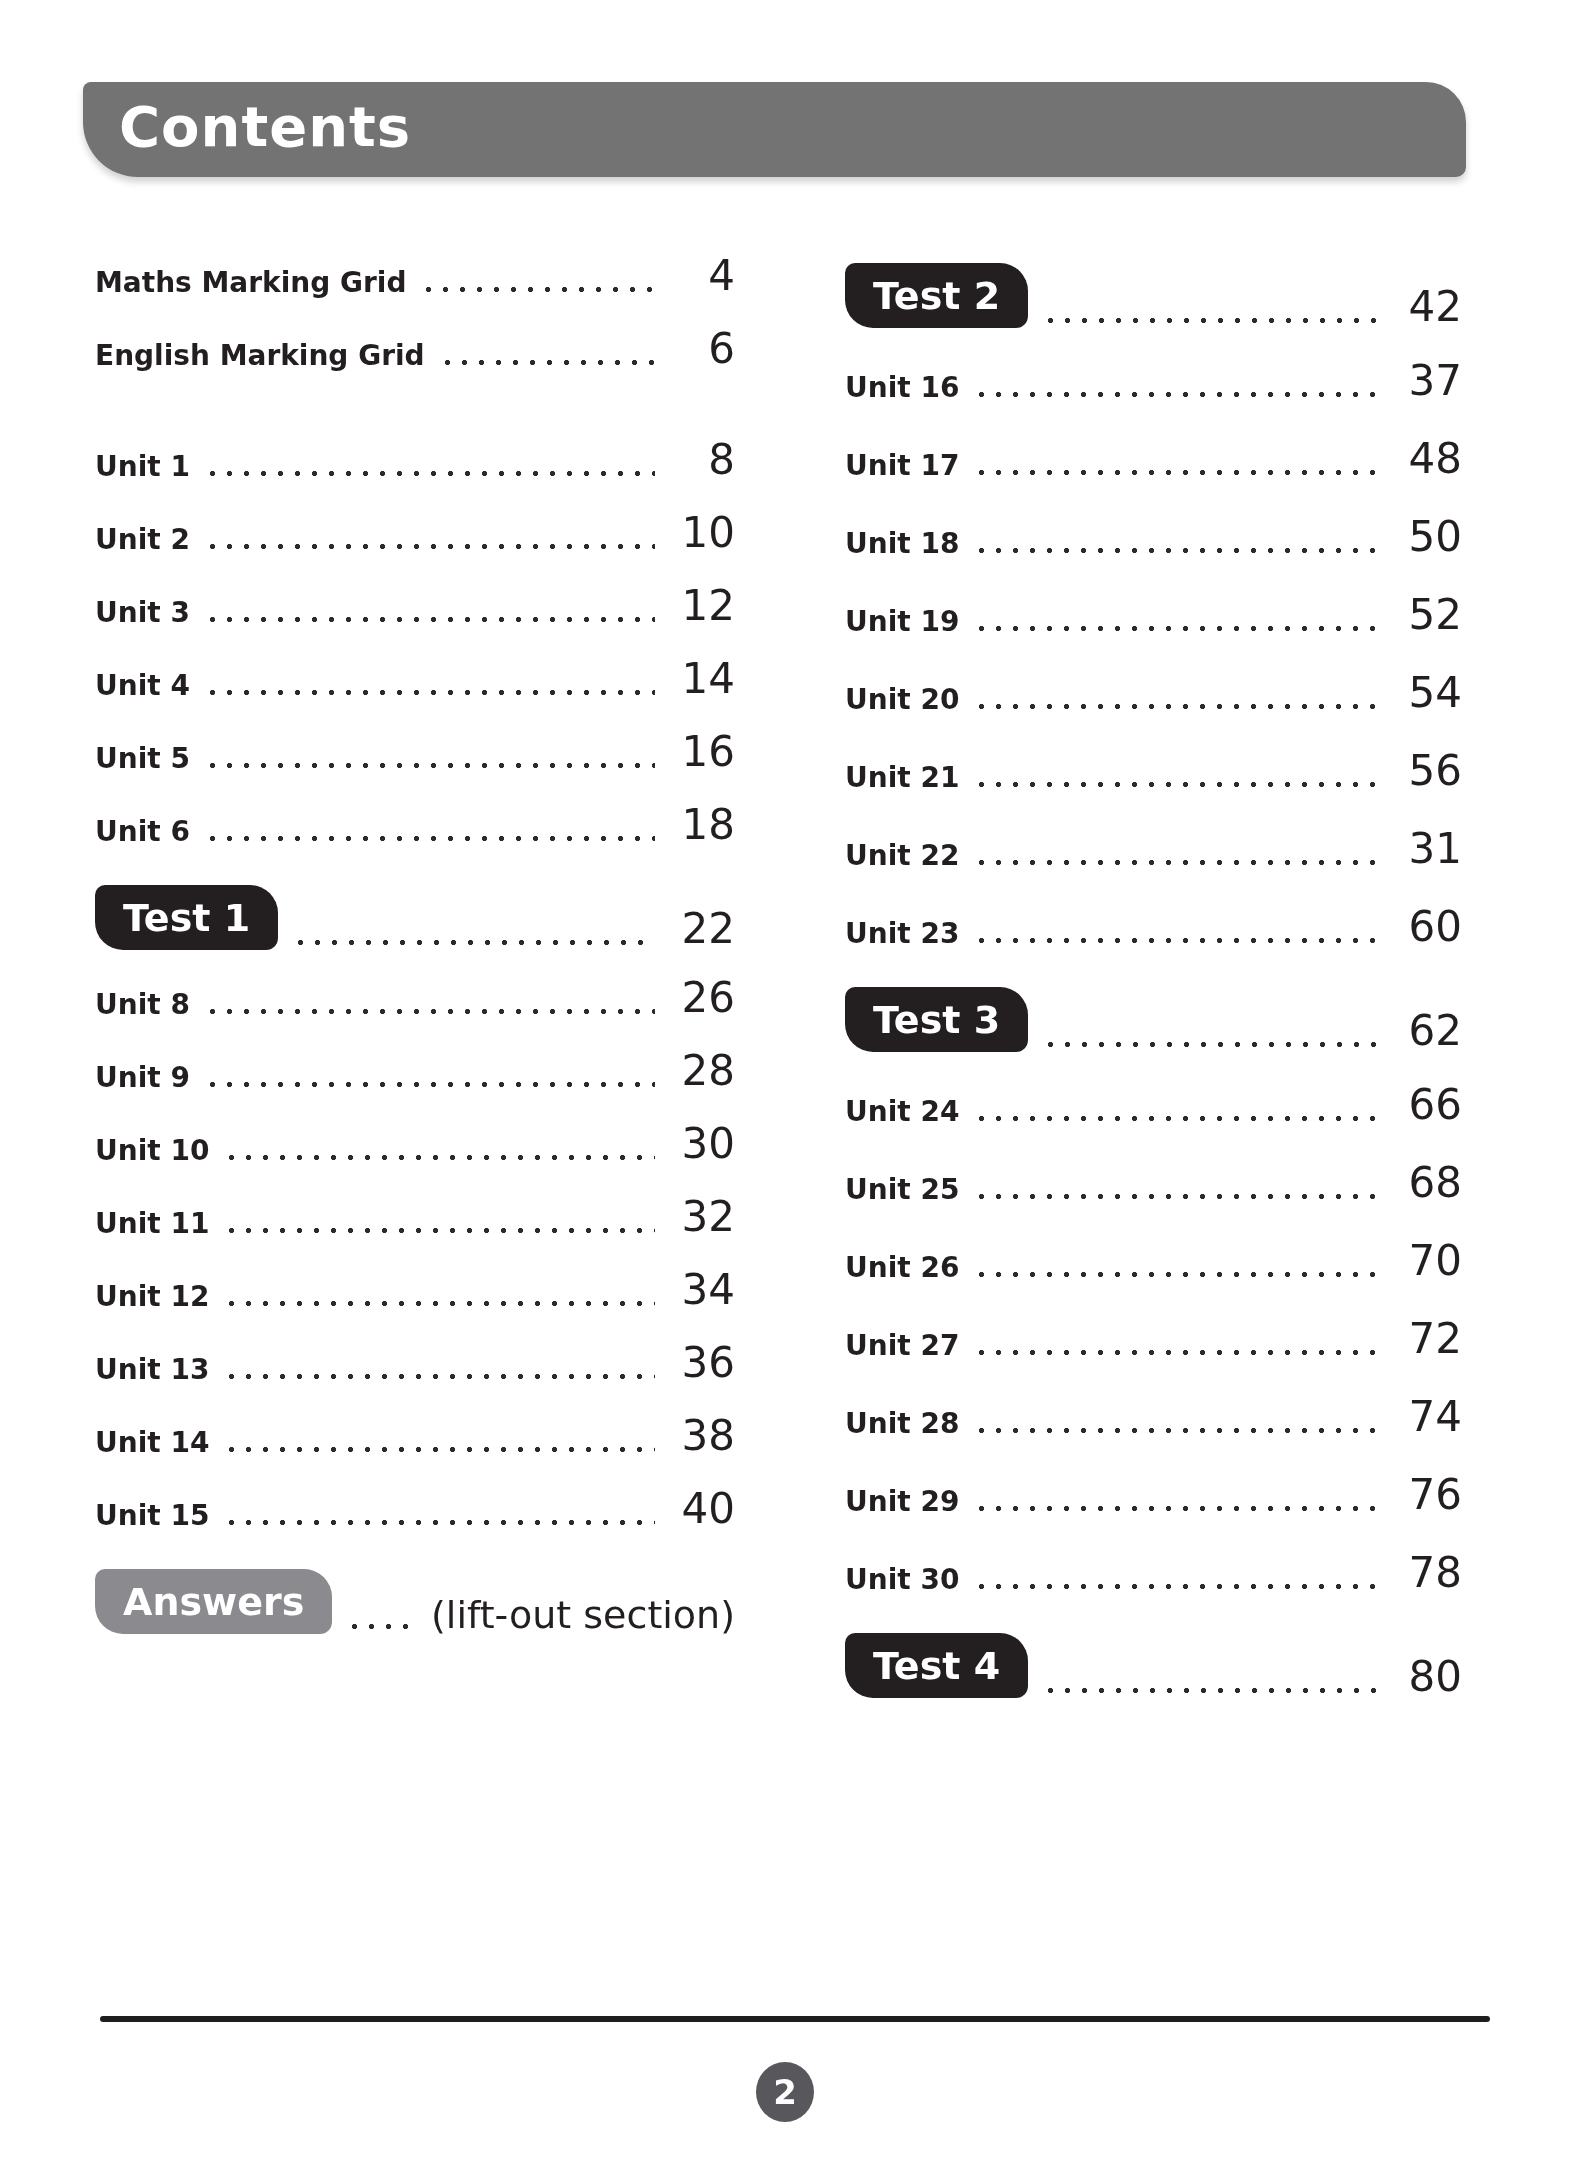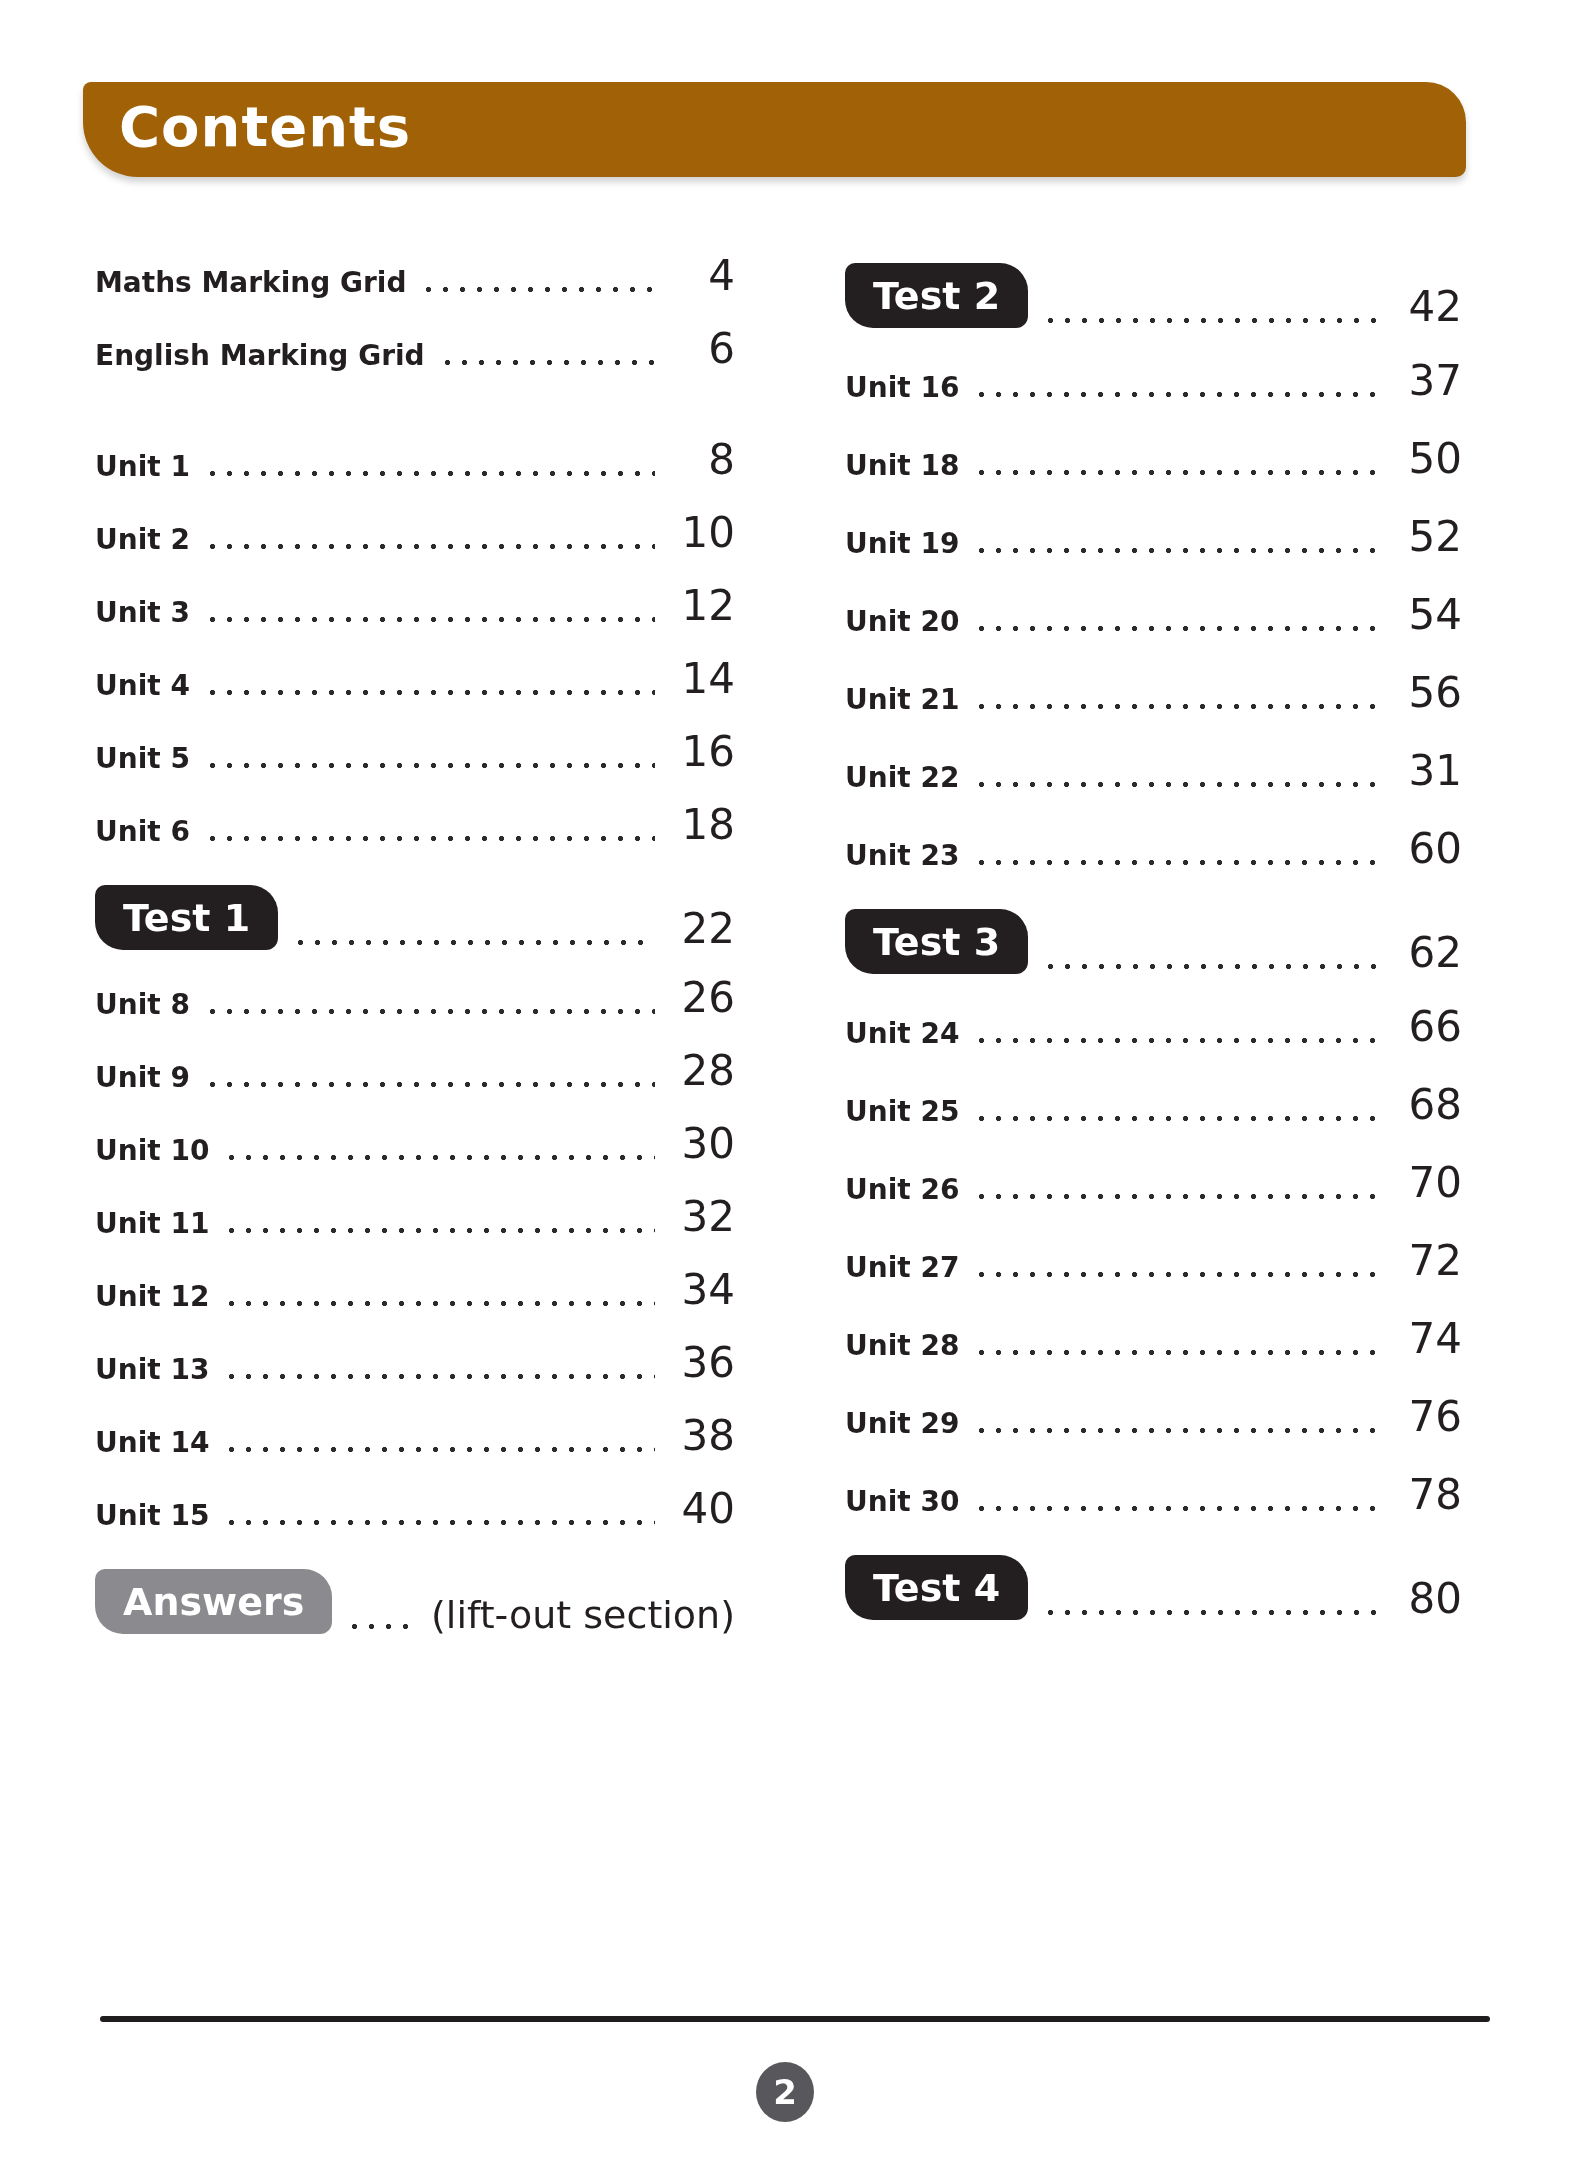--- a/index.html
+++ b/index.html
@@ -9,21 +9,21 @@
     background:#ffffff;
     font-family:"DejaVu Sans", sans-serif;
     color:#231f20;
     overflow:hidden;
   }
   
   .header-bar{
     position:absolute;
     left:83px;top:82px;
     width:1383px;height:95px;
-    background:#a16207;
+    background:#737373;
     border-radius:8px 40px 10px 55px;
     box-shadow:0 5px 7px rgba(0,0,0,0.18);
     box-sizing:border-box;
     padding:14px 0 0 36px;
   }
   .header-bar .title{
     color:#ffffff;
     font-size:56px;
     font-weight:bold;
     letter-spacing:1px;
@@ -205,20 +205,25 @@
         <span class="badge black">Test 2</span>
         <span class="dots"></span>
         <span class="page-num">42</span>
       </div>
       <div class="row entry-row">
         <span class="label">Unit 16</span>
         <span class="dots"></span>
         <span class="page-num">37</span>
       </div>
       <div class="row entry-row">
+        <span class="label">Unit 17</span>
+        <span class="dots"></span>
+        <span class="page-num">48</span>
+      </div>
+      <div class="row entry-row">
         <span class="label">Unit 18</span>
         <span class="dots"></span>
         <span class="page-num">50</span>
       </div>
       <div class="row entry-row">
         <span class="label">Unit 19</span>
         <span class="dots"></span>
         <span class="page-num">52</span>
       </div>
       <div class="row entry-row">

